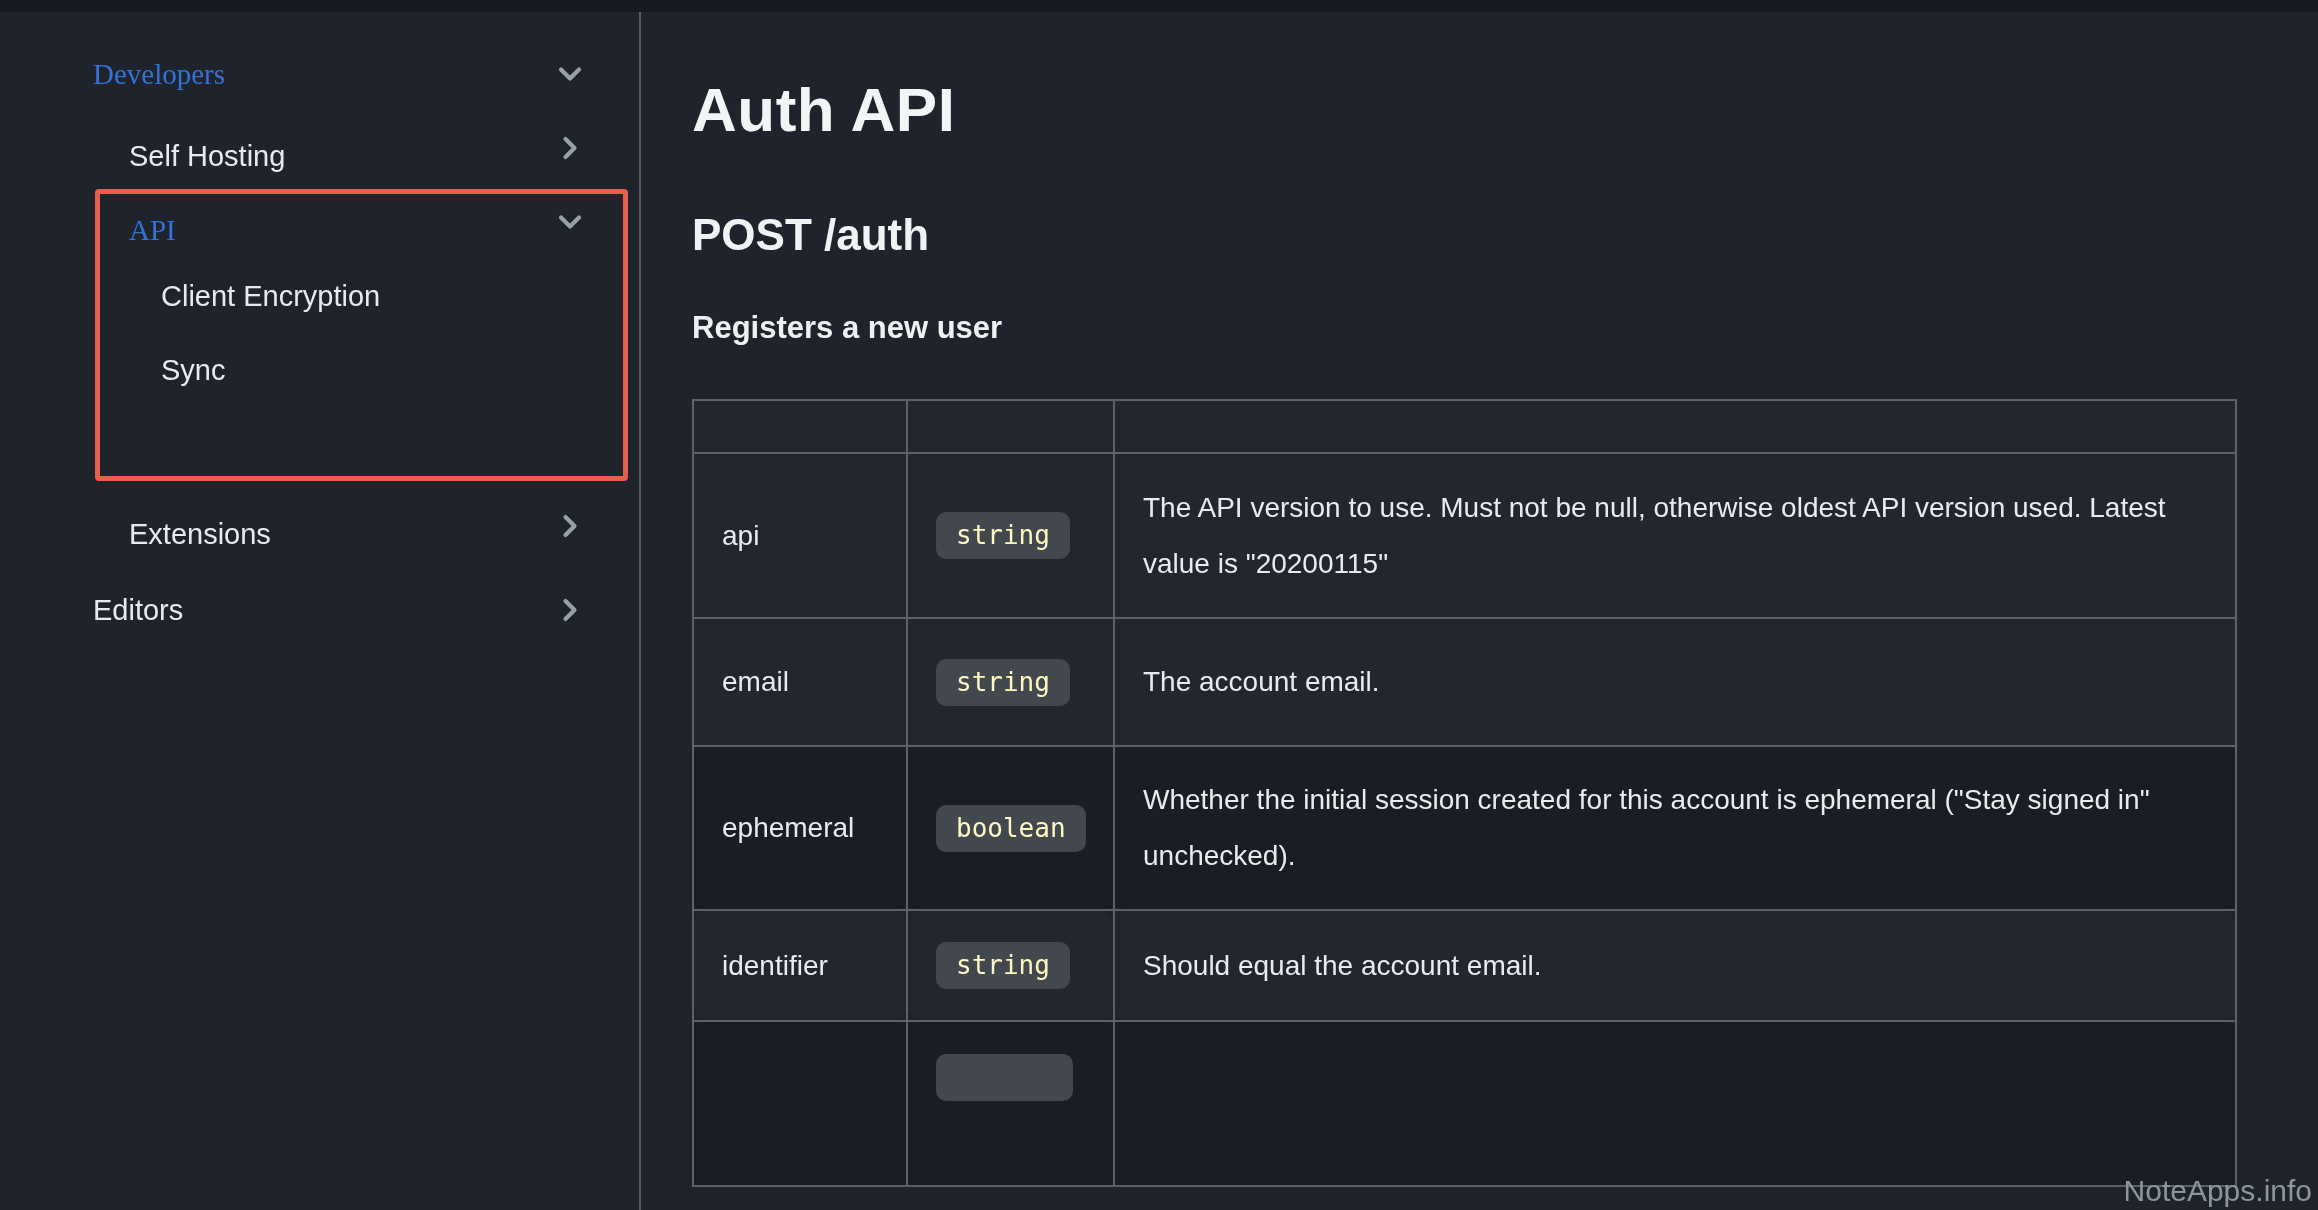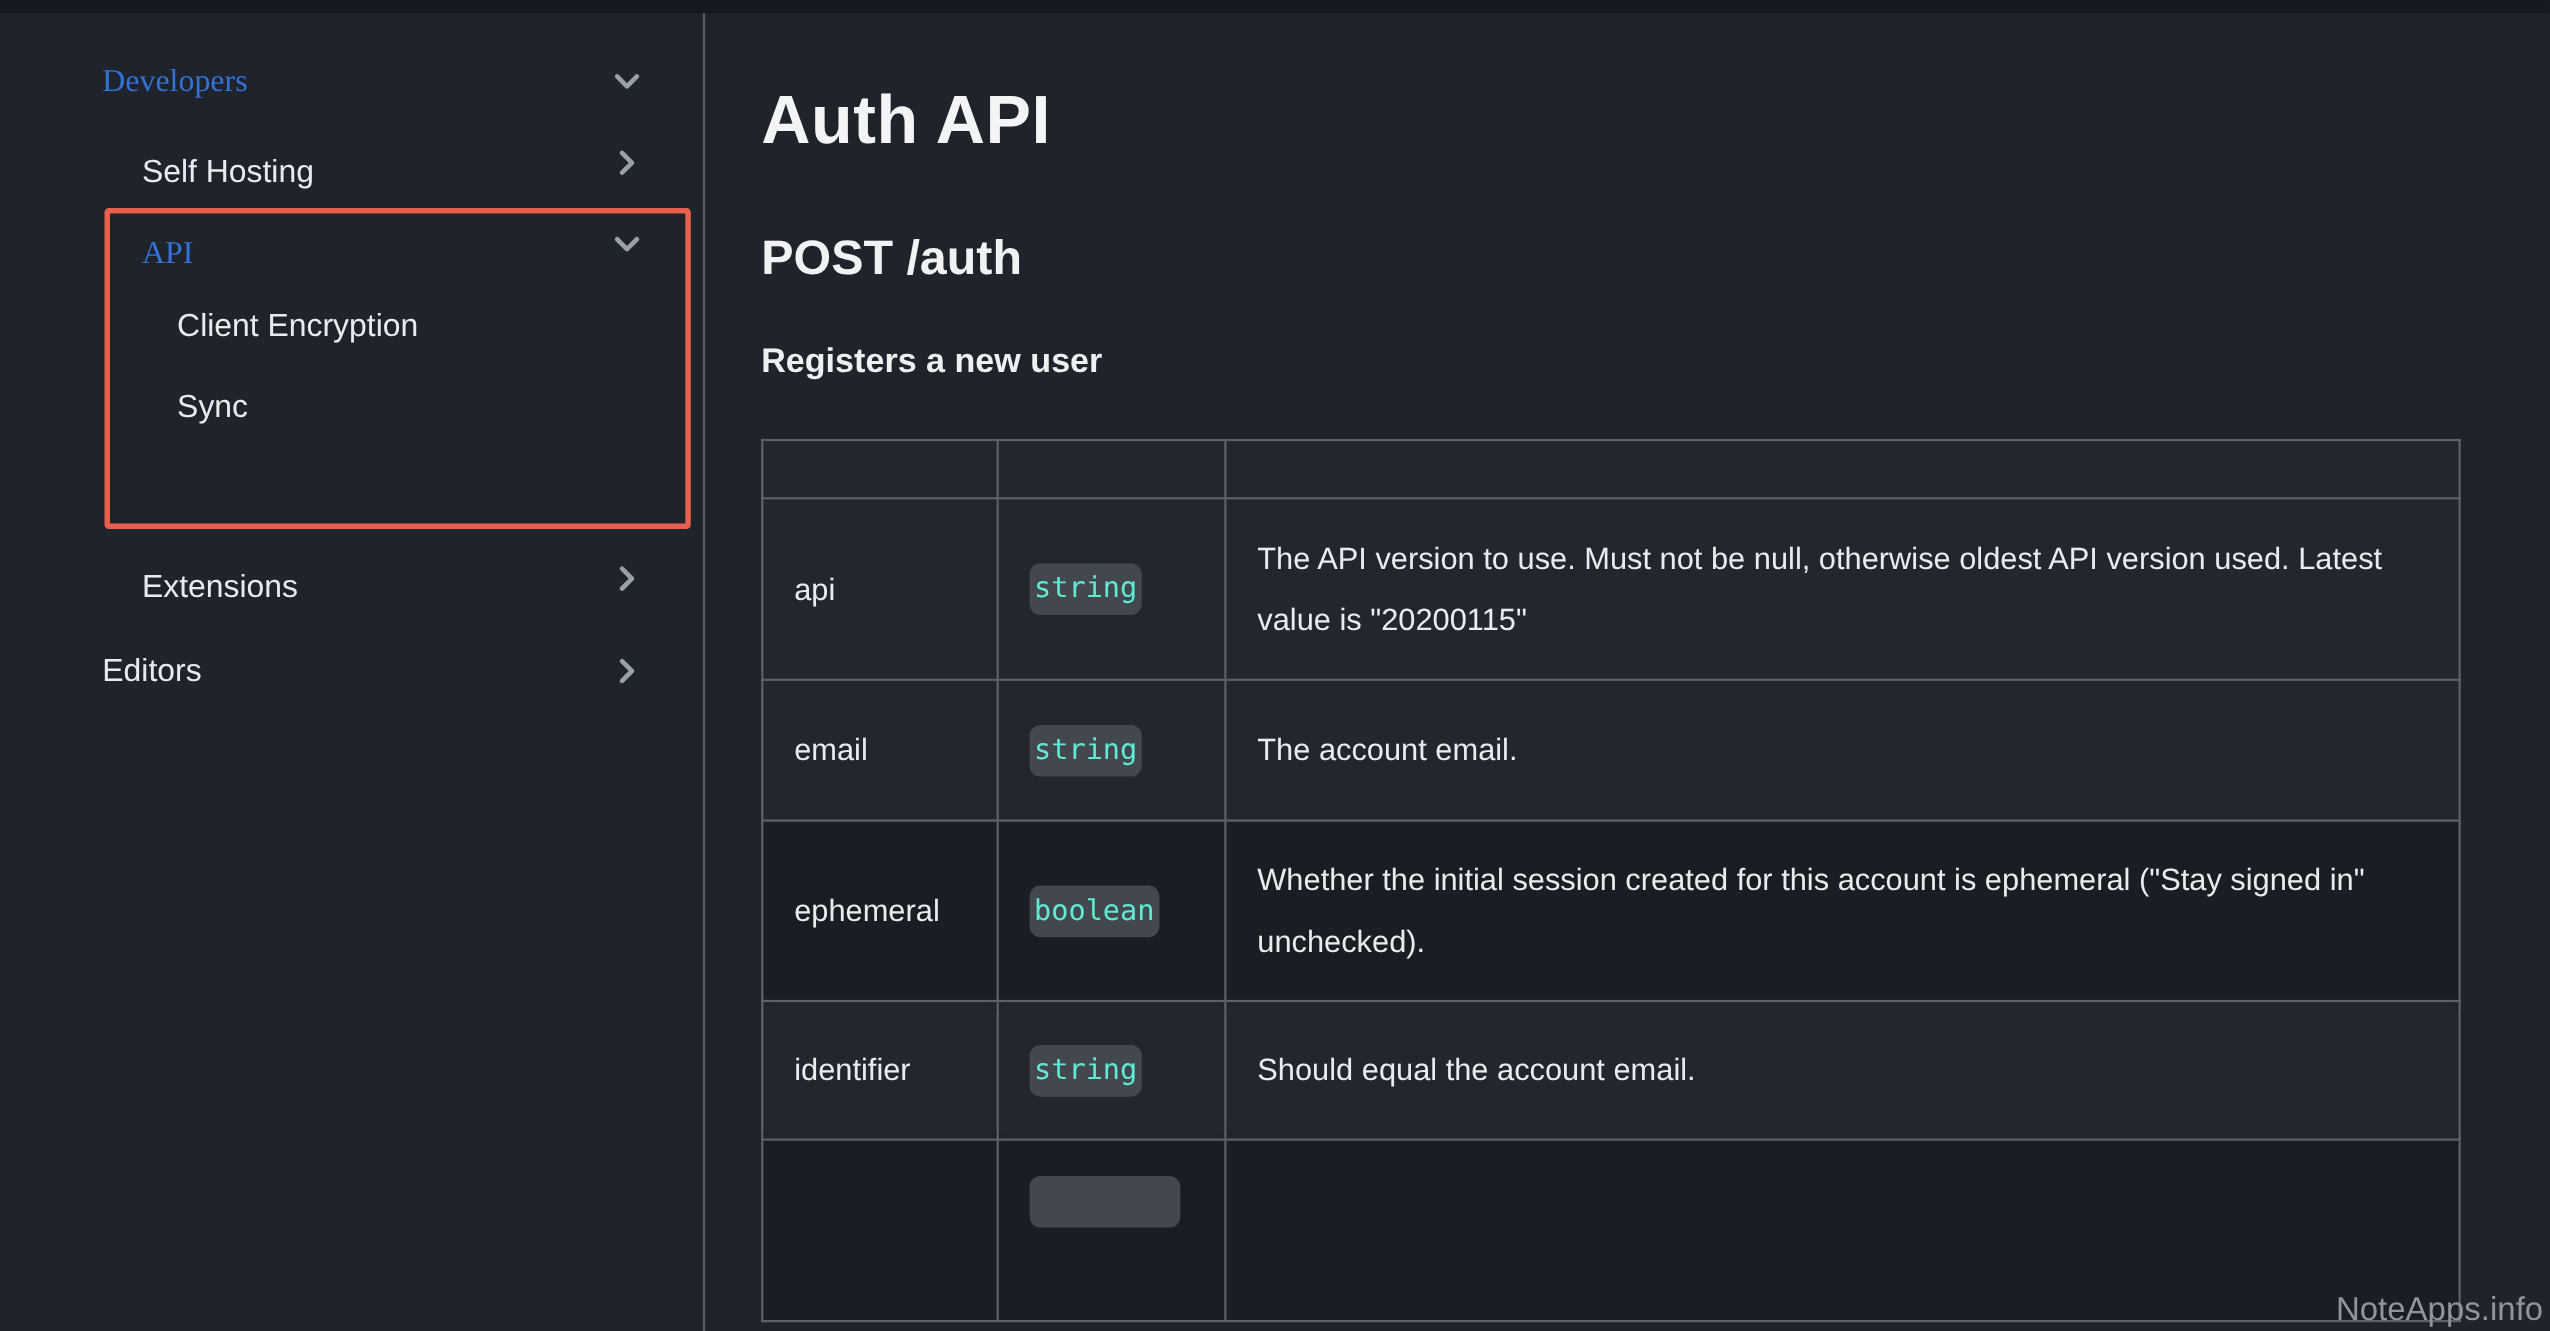--- a/index.html
+++ b/index.html
@@ -47,25 +47,25 @@
   tr.head th { height:53px; background:#22262e; }
   tr.light td { background:#22262e; }
   tr.dark td  { background:#191d24; }
   td.cell-name { padding-left:28px; font-size:28px; color:#e9ebee; }
   td.cell-type { padding-left:28px; }
   td.cell-desc { padding:24px 34px 24px 28px; font-size:28px; color:#e9ebee; }
   td.cell-desc p { line-height:56px; }
   tr.r-tall td { height:165px; }
   tr.r-med td  { height:164px; }
   tr.r-short td{ height:128px; }
-  tr.r-short2 td{ height:126px;border-radius:16px; }
+  tr.r-short2 td{ height:111px;border-radius:16px; }
   .badge {
     display:inline-block; font-family:"DejaVu Sans Mono","Liberation Mono",monospace;
-    font-size:26px; color:#5eead4; background:#43474e; border-radius:10px;
-    padding:7px 4px; line-height:33px;
+    font-size:26px; color:#fef9c3; background:#43474e; border-radius:10px;
+    padding:7px 20px; line-height:33px;
   }
   tr.partial td { height:165px; vertical-align:top; }
   .badge-stub { display:block; width:137px; height:47px; background:#43474e; border-radius:10px; margin:32px 0 0 28px; }
 
   .watermark {
     position:absolute; right:6px; bottom:2px; font-size:30px; color:#8f959d;
   }
 </style>
 </head>
 <body>

